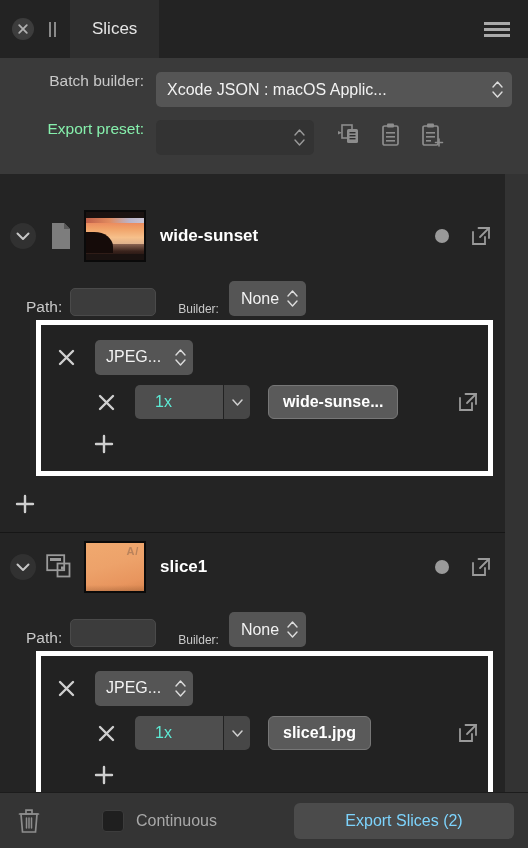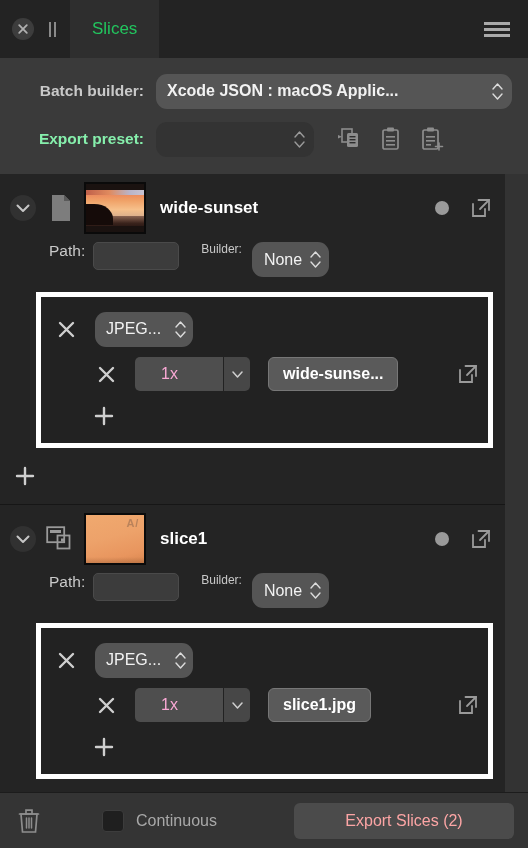--- a/index.html
+++ b/index.html
@@ -21,51 +21,51 @@
   .tabbar-left { display: flex; align-items: center; padding-left: 12px; gap: 13px; }
   .close-btn {
     width: 22px; height: 22px; border-radius: 50%; background: #3d3d3d;
     display: flex; align-items: center; justify-content: center;
   }
   .close-btn svg { display: block; }
   .pause-handle { display: flex; gap: 3px; align-items: center; padding: 0 2px; }
   .pause-handle i { display: block; width: 2px; height: 15px; background: #8a8a8a; }
   .tab {
     background: #2e2e2e; display: flex; align-items: center; padding: 0 22px;
-    font-size: 17px; color: #22c55e; margin-left: 12px; height: 58px;
+    font-size: 17px; color: #e5e5e5; margin-left: 12px; height: 58px;
   }
   .tabbar-spacer { flex: 1; }
   .menu-btn { display: flex; align-items: center; padding-right: 18px; }
   .menu-btn i { display: block; width: 26px; height: 3px; background: #a9a9a9; margin: 3px 0; }
 
   
   .settings { background: #3a3a3a; padding: 14px 16px 16px 16px; flex: 0 0 auto; }
-  .settings-row { display: flex; align-items: center; height: 38px; font-weight: bold; }
+  .settings-row { display: flex; height: 38px; }
   .settings-row + .settings-row { margin-top: 10px; }
   .settings-label { font-size: 15.5px; color: #c9c9c9; width: 140px; text-align: right; padding-right: 12px; }
   .settings-label.dim { color: #86efac; }
 
   .popup {
-    background: #555555; border-radius: 11px; height: 35px;
+    background: #555555; border-radius: 5px; height: 35px;
     display: flex; align-items: center; padding: 0 9px 0 11px;
     font-size: 16px; color: #f2f2f2; position: relative; min-width: 0;
   }
   .popup.wide { flex: 1; }
   .popup .popup-text { overflow: hidden; white-space: nowrap; flex: 1; }
   .popup.empty { background: #333333; }
   .stepper { display: flex; flex-direction: column; gap: 3px; margin-left: 8px; flex: 0 0 auto; }
   .stepper svg { display: block; }
 
   .preset-popup { width: 158px; }
   .preset-icons { display: flex; gap: 16px; margin-left: 22px; }
   .preset-icons .ico { width: 26px; height: 30px; display: flex; align-items: center; justify-content: center; }
 
   
   .list-wrap { flex: 1 1 auto; position: relative; background: #242424; overflow: hidden; display: flex; }
-  .list { flex: 1 1 auto; background: #242424; }
+  .list { flex: 1 1 auto; background: #242424; margin-top: 28px; }
   .scrollbar { width: 23px; background: #333333; flex: 0 0 23px; }
 
   .slice-block { border-bottom: 1px solid #161616; background: #242424; }
 
   .slice-head { display: flex; align-items: center; height: 68px; padding-left: 10px; padding-right: 12px; }
   .disclosure {
     width: 26px; height: 26px; border-radius: 50%; background: #313131;
     display: flex; align-items: center; justify-content: center; flex: 0 0 26px;
   }
   .kind-icon { width: 34px; margin-left: 8px; display: flex; align-items: center; justify-content: center; flex: 0 0 34px; }
@@ -106,21 +106,21 @@
   }
   .thumb-orange .shade {
     position: absolute; left: 0; right: 0; bottom: 0; height: 12%;
     background: linear-gradient(180deg, rgba(150,90,50,0) 0%, rgba(140,85,48,0.35) 100%);
   }
 
   .slice-name { font-size: 17px; font-weight: bold; color: #ffffff; margin-left: 14px; flex: 1 1 auto; }
   .status-dot { width: 14px; height: 14px; border-radius: 50%; background: #9a9a9a; flex: 0 0 14px; margin-right: 20px; }
   .export-arrow { width: 24px; height: 24px; flex: 0 0 24px; display: flex; align-items: center; justify-content: center; }
 
-  .path-row { display: flex; align-items: flex-start; height: 46px; padding-left: 49px; }
+  .path-row { display: flex; align-items: flex-end; height: 46px; padding-left: 26px; }
   .path-label { font-size: 15.5px; color: #c9c9c9; }
   .path-input {
     width: 86px; height: 28px; margin-left: 8px; background: #3c3c3c;
     border: 1px solid #4a4a4a; border-radius: 5px;
   }
   .builder-label { font-size: 12px; color: #c9c9c9; margin-left: 22px; }
   .builder-popup { margin-left: 10px; padding: 0 8px 0 12px; }
 
   .exports-box {
     margin: 4px 12px 0 36px; border: 5px solid #ffffff; background: #222222;
@@ -128,21 +128,21 @@
   }
   .fmt-row { display: flex; align-items: center; height: 44px; padding-left: 10px; }
   .x-btn { width: 30px; display: flex; align-items: center; justify-content: center; flex: 0 0 30px; }
   .fmt-popup { margin-left: 14px; width: 98px; padding: 0 7px 0 11px; }
 
   .scale-row { display: flex; align-items: center; height: 46px; padding-left: 10px; }
   .scale-x { width: 30px; margin-left: 40px; display: flex; align-items: center; justify-content: center; flex: 0 0 30px; }
   .scale-field { display: flex; margin-left: 14px; flex: 0 0 auto; }
   .scale-input {
     width: 88px; height: 34px; background: #4e4e4e; border-radius: 5px 0 0 5px;
-    display: flex; align-items: center; padding-left: 26px; font-size: 16px; color: #f9a8d4;
+    display: flex; align-items: center; padding-left: 20px; font-size: 16px; color: #5eead4;
   }
   .scale-chev {
     width: 26px; height: 34px; background: #474747; border-radius: 0 5px 5px 0;
     display: flex; align-items: center; justify-content: center; margin-left: 1px;
   }
   .name-field {
     height: 34px; background: #5a5a5a; border: 1px solid #777777; border-radius: 6px;
     display: flex; align-items: center; padding: 0 14px; margin-left: 18px;
     font-size: 16px; font-weight: bold; color: #ffffff; max-width: 160px; overflow: hidden; white-space: nowrap;
   }
@@ -158,21 +158,21 @@
     flex: 0 0 56px; height: 56px; background: #343434; border-top: 1px solid #1c1c1c;
     display: flex; align-items: center; padding: 0 14px;
   }
   .trash { width: 30px; height: 32px; display: flex; align-items: center; justify-content: center; }
   .cont-wrap { display: flex; align-items: center; margin-left: 58px; }
   .checkbox { width: 22px; height: 22px; border-radius: 4px; background: #1f1f1f; border: 1px solid #3c3c3c; }
   .cont-label { font-size: 16px; color: #a8a8a8; margin-left: 12px; text-align: center; }
   .export-btn {
     margin-left: auto; background: #4b4b4b; border-radius: 6px; height: 36px;
     display: flex; align-items: center; justify-content: center; padding: 0 26px;
-    font-size: 16px; color: #fca5a5; min-width: 220px;
+    font-size: 16px; color: #7dd3fc; min-width: 220px;
   }
 </style>
 </head>
 <body>
 
 <div class="app">
 
   <div class="tabbar">
     <div class="tabbar-left">
       <div class="close-btn">

